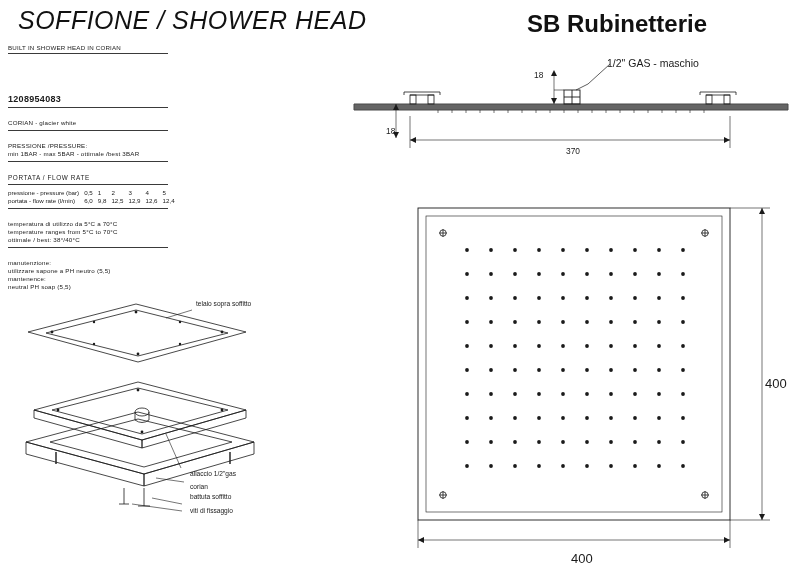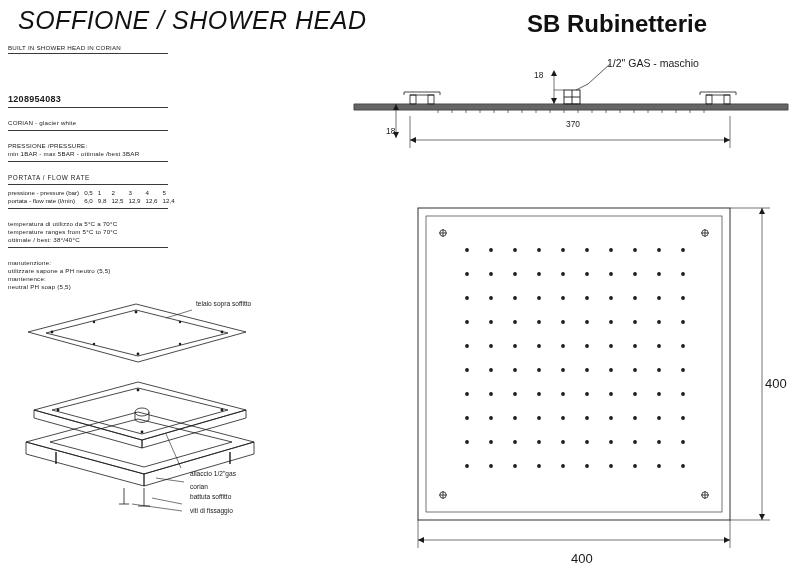--- a/index.html
+++ b/index.html
@@ -242,21 +242,21 @@
       <line x1="382" y1="54" x2="382" y2="86"></line>
       <line x1="62" y1="78" x2="382" y2="78"></line>
       <path d="M 68 75 L 62 78 L 68 81 Z" fill="#1a1a1a" stroke="none"></path>
       <path d="M 376 75 L 382 78 L 376 81 Z" fill="#1a1a1a" stroke="none"></path>
     </g>
   </svg>
 </div>
 <div class="abs" id="gas-label">1/2" GAS - maschio</div>
 <div class="abs dim-text" style="left:534px; top:70px;">18</div>
 <div class="abs dim-text" style="left:386px; top:126px;">18</div>
-<div class="abs dim-text" style="left:566px; top:119px;">370</div>
+<div class="abs dim-text" style="left:566px; top:146px;">370</div>
 
 <div class="abs" id="plan-view">
   <svg width="384" height="372" viewBox="0 0 384 372">
 
     <rect x="8" y="8" width="312" height="312" fill="#ffffff" stroke="#1a1a1a" stroke-width="0.9"></rect>
 
     <rect x="16" y="16" width="296" height="296" fill="none" stroke="#1a1a1a" stroke-width="0.6"></rect>
 
     <g fill="none" stroke="#1a1a1a" stroke-width="0.8">
       <circle cx="33" cy="33" r="3.2"></circle>

